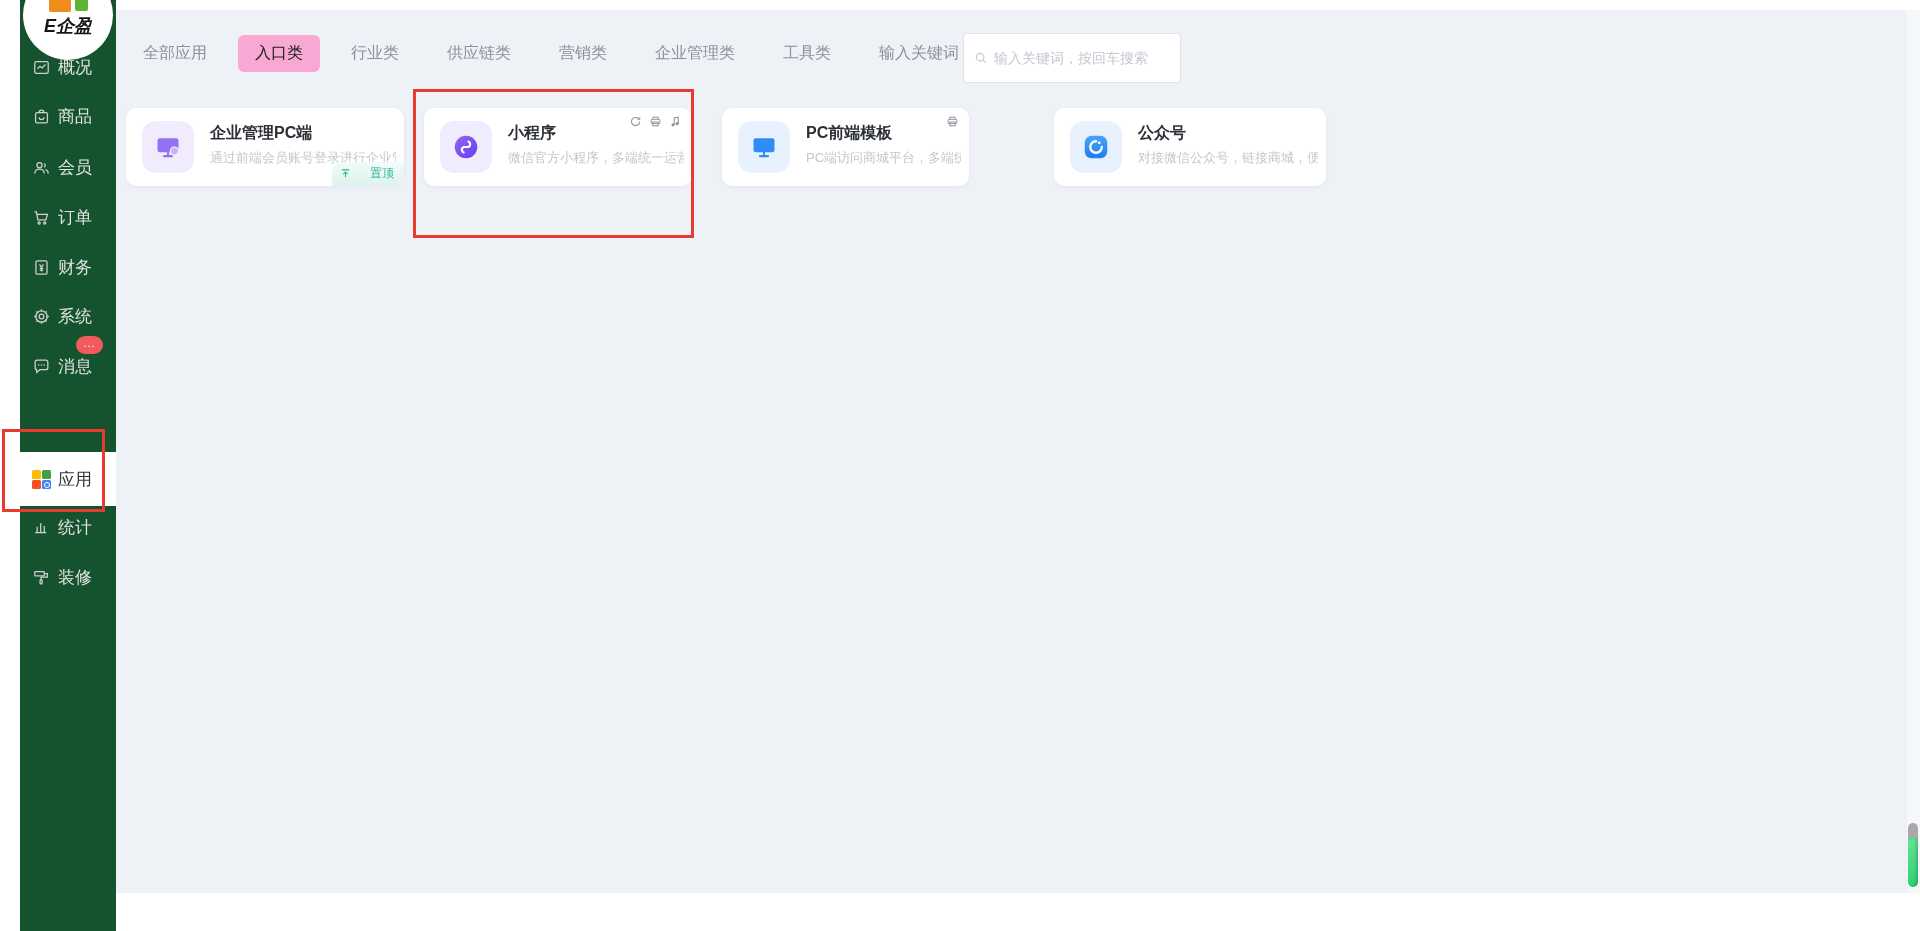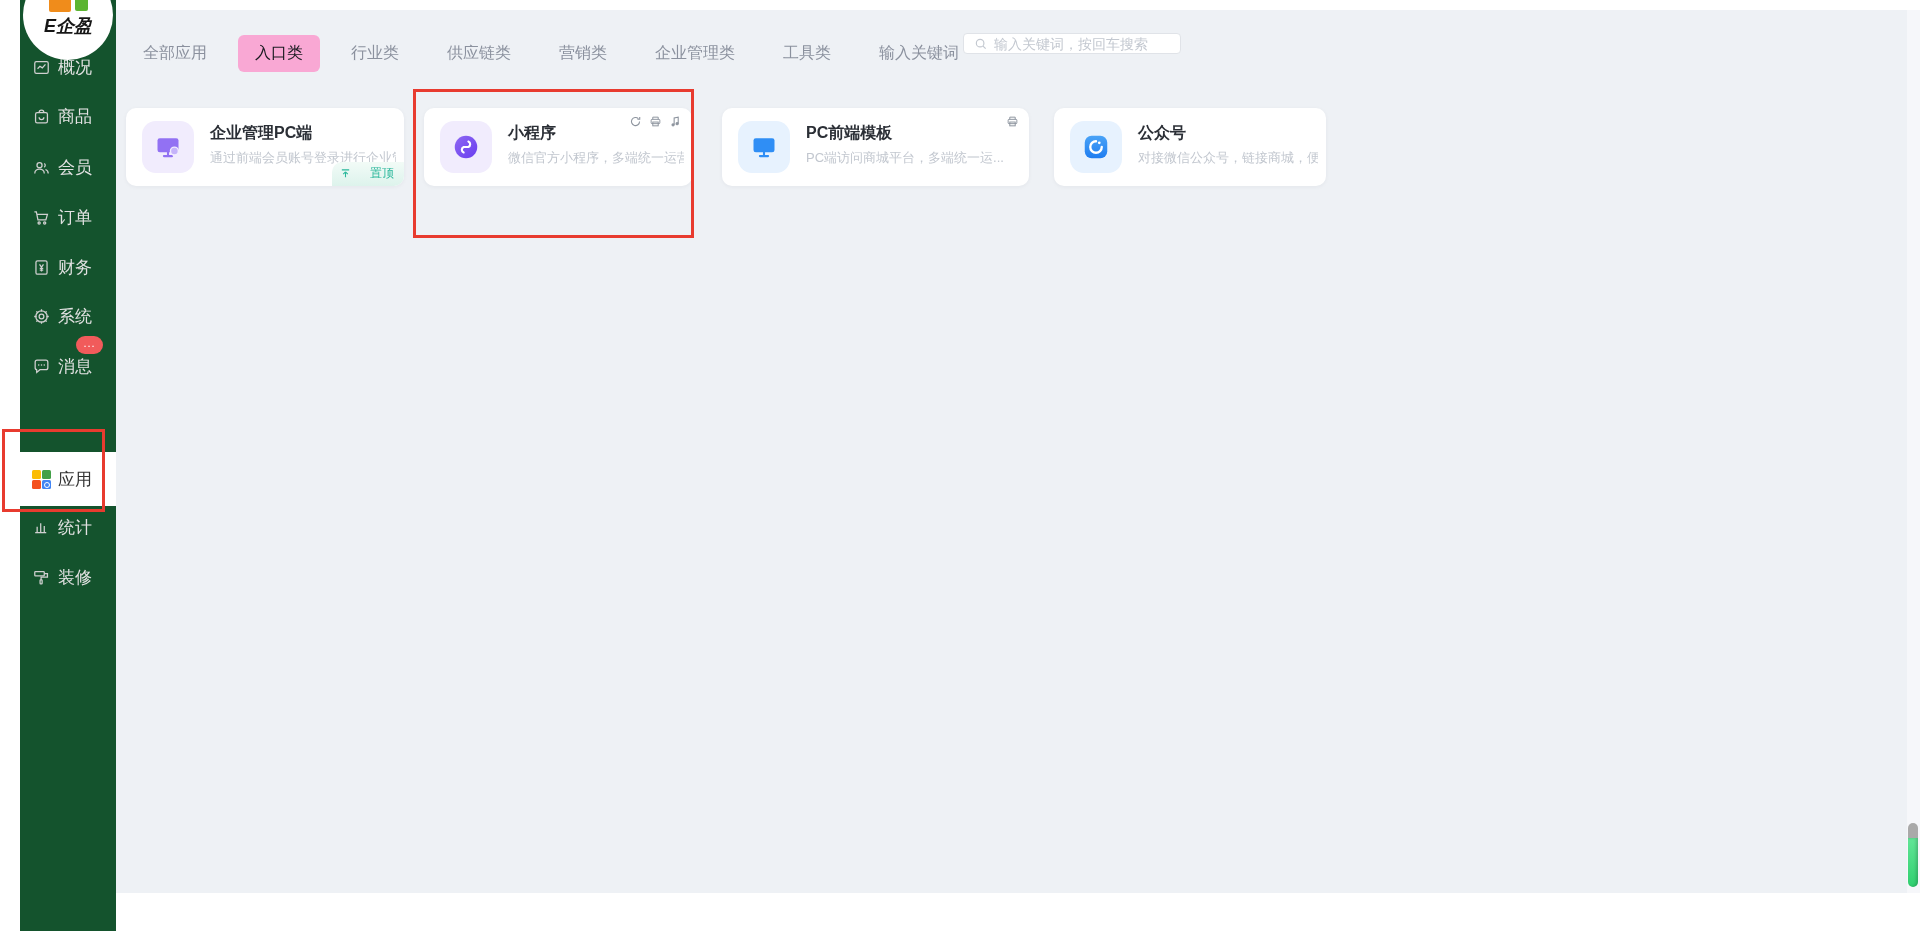--- a/index.html
+++ b/index.html
@@ -30,21 +30,21 @@
   
   .main { position:absolute; left:96px; top:0; width:1824px; height:931px; background:#ffffff; }
   .content-bg { position:absolute; left:0; top:10px; width:1824px; height:883px; background:#eef1f5; }
 
   
   .tabbar { position:absolute; left:30px; top:35px; display:flex; align-items:flex-end; }
   .tab { padding:8px 17px; font-size:16px; color:#8b919e; white-space:nowrap; cursor:pointer; margin-right:14px; }
   .tab.active { background:#f9a8d4; border-radius:6px; color:#17191e; font-weight:normal; }
 
   
-  .searchbox { position:absolute; left:867px; top:33px; width:218px; height:21px; background:#ffffff; border:1px solid #e0e3e8; border-radius:4px; display:flex; align-items:center; padding-left:10px; gap:6px; }
+  .searchbox { position:absolute; left:867px; top:33px; width:218px; height:50px; background:#ffffff; border:1px solid #e0e3e8; border-radius:4px; display:flex; align-items:center; padding-left:10px; gap:6px; }
   .searchbox input { border:none; outline:none; flex:1; height:100%; font-size:14px; color:#555; background:transparent; }
   .searchbox input::placeholder { color:#c3c8d0; }
 
   
   .card { position:absolute; top:108px; height:78px; background:#ffffff; border-radius:10px; box-shadow:0 1px 4px rgba(31,45,61,.05);padding-left:42px; }
   .card-icon { position:absolute; left:16px; top:13px; width:52px; height:52px; border-radius:14px; display:flex; align-items:center; justify-content:center; }
   .icon-purple-bg { background:#f1ecfd; }
   .icon-blue-bg { background:#e7f2fe; }
   .card-title { position:absolute; left:84px; top:15px; font-size:16px; font-weight:bold; color:#2b2f36; }
   .card-desc { position:absolute; left:84px; top:41px; right:8px; font-size:13px; color:#c2c7cf; white-space:nowrap; overflow:hidden; }
@@ -233,21 +233,21 @@
             <rect x="7" y="13" width="10" height="7"></rect>
           </svg>
         <svg width="13" height="13" viewBox="0 0 24 24" fill="none" stroke="#8d949e" stroke-width="2">
             <path d="M9.5 18V5.5L17 4v12"></path>
             <circle cx="7.5" cy="18" r="2" fill="#8d949e"></circle>
             <circle cx="15" cy="16" r="2" fill="#8d949e"></circle>
           </svg>
       </div>
     </div>
 
-    <div class="card" style="left:626px;width:307px">
+    <div class="card" style="left:626px;width:247px">
       <div class="card-icon icon-blue-bg">
         <svg width="28" height="28" viewBox="0 0 24 24">
             <rect x="3" y="4.5" width="18" height="12" rx="2" fill="#2f8ef5"></rect>
             <path d="M12 16.5v3M8.5 19.8h7" stroke="#2f8ef5" stroke-width="1.8" stroke-linecap="round"></path>
           </svg>
       </div>
       <div class="card-title">PC前端模板</div>
       <div class="card-desc">PC端访问商城平台，多端统一运...</div>
       <div class="card-actions">
         <svg width="13" height="13" viewBox="0 0 24 24" fill="none" stroke="#8d949e" stroke-width="1.8">

